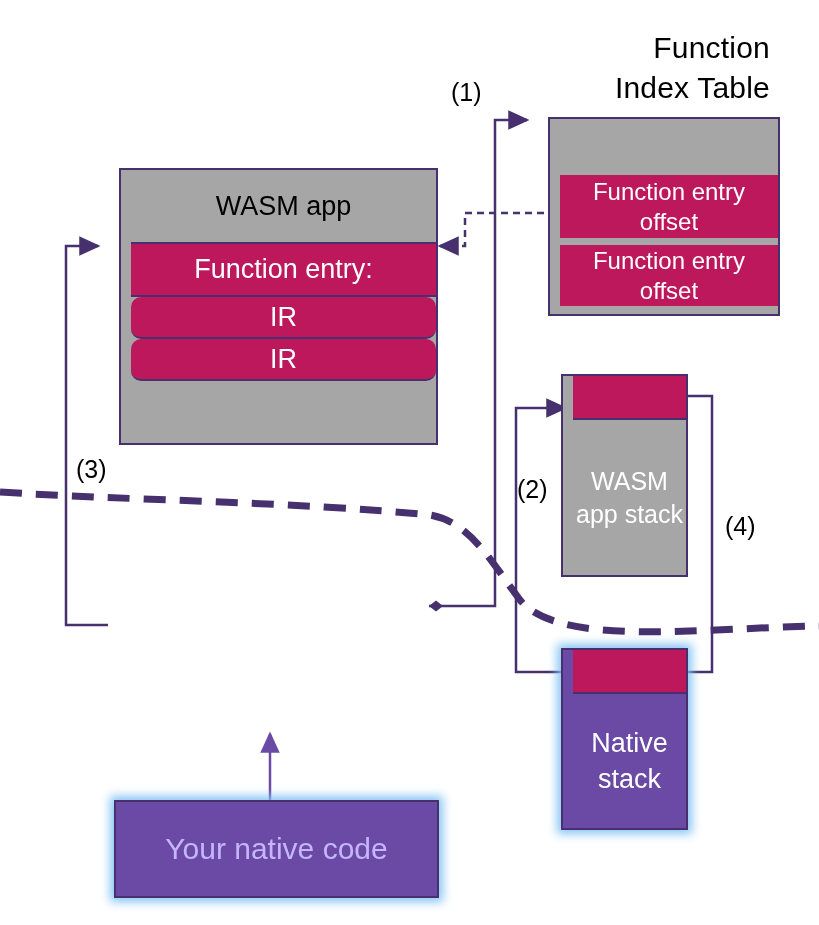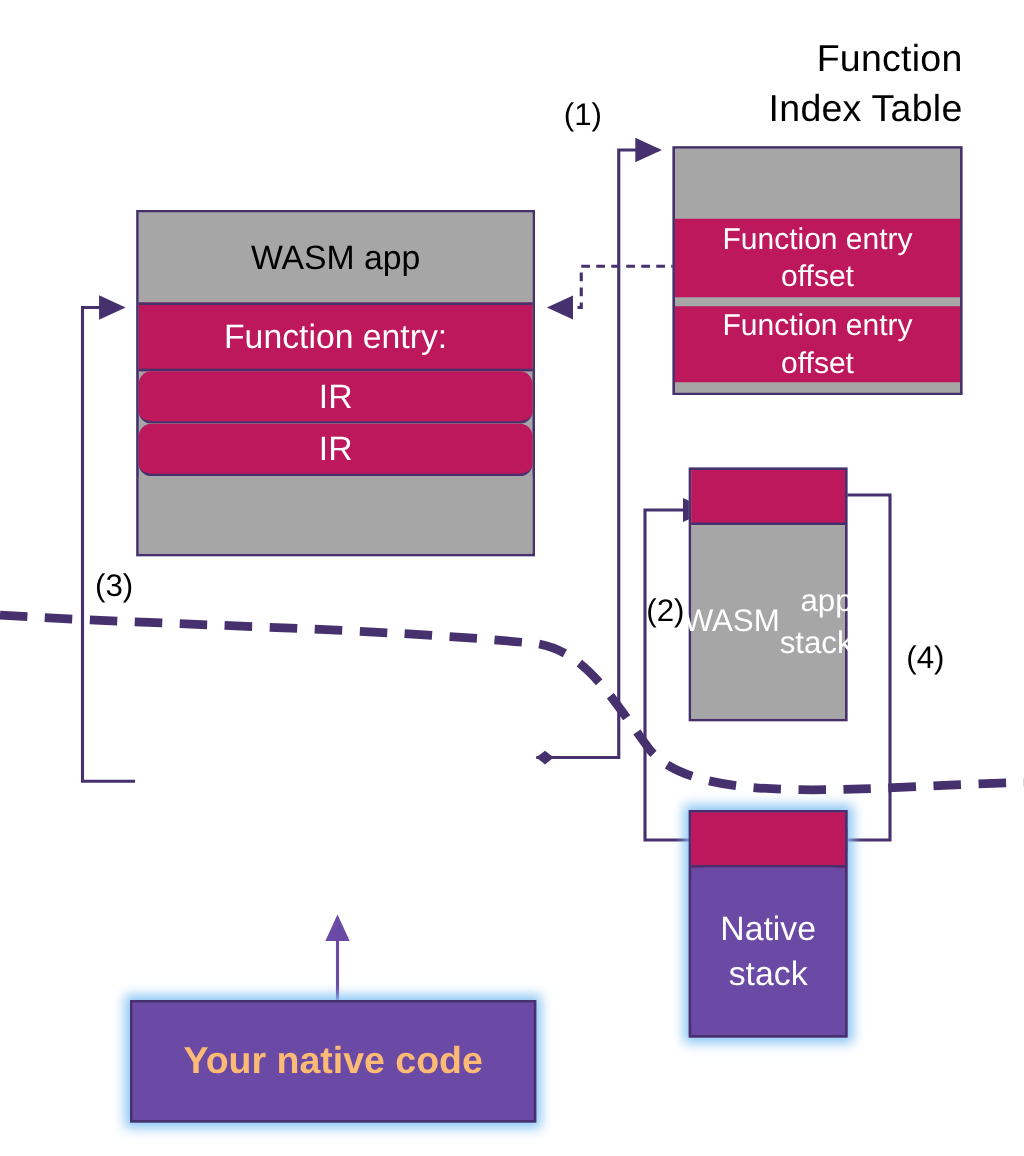--- a/index.html
+++ b/index.html
@@ -25,21 +25,22 @@
     pointer-events: none;
   }
 
   
   .box {
     position: absolute;
     box-sizing: border-box;
     display: flex;
     align-items: center;
     justify-content: center;
-    text-align: right;
+    text-align: center;
+    margin-left: 10px;
   }
   .bordered {
     border: 2.5px solid #46306E;
   }
   .gray   { background: #A6A6A6; color: #000000; }
   .cyan   { background: #be185d; color: #FFFFFF; }
   .purple { background: #6A4AA4; color: #FFFFFF; }
   .glow {
     box-shadow: 0 0 9px 4px rgba(132, 194, 243, 0.95);
   }
@@ -57,21 +58,21 @@
     position: absolute;
     color: #000000;
     font-size: 25px;
     line-height: 28px;
   }
   .lbl-wasm-app   { font-size: 27px; color: #000000; }
   .lbl-func-entry { font-size: 27px; color: #FFFFFF; }
   .lbl-ir         { font-size: 27px; color: #FFFFFF; border-radius: 10px; }
   .lbl-fit-row    { font-size: 24px; color: #FFFFFF; line-height: 30px; }
   .lbl-wamr       { font-size: 30px; color: #FFFFFF; }
-  .lbl-native-code{ font-size: 30px; color: #fdba74; font-weight: bold; }
+  .lbl-native-code{ font-size: 30px; color: #c4b5fd; }
   .lbl-appstack   { font-size: 25px; color: #FFFFFF; line-height: 33px; }
   .lbl-nativestack{ font-size: 27px; color: #FFFFFF; line-height: 36px; }
 </style>
 </head>
 <body>
 
 <div id="stage">
 
   <svg id="svg-layer" viewBox="0 0 819 925" xmlns="http://www.w3.org/2000/svg">
     <defs>
@@ -149,21 +150,21 @@
       <span>IR</span>
     </div>
     <div class="box cyan lbl-ir" style="left:0; top:169px; right:0; height:42px; border-bottom:2.5px solid #46306E;">
       <span>IR</span>
     </div>
     <div class="box gray" style="left:0; top:211px; right:0; bottom:0;"></div>
   </div>
 
   <div class="box bordered" style="left:551px; top:374px; width:127px; height:203px; display:block; padding:0; background:#A6A6A6;">
     <div class="box cyan" style="left:0; top:0; right:0; height:44px; border-bottom:2.5px solid #46306E;"></div>
-    <div class="box gray lbl-appstack" style="left:0; top:44px; right:0; bottom:0; flex-direction:row;">
+    <div class="box gray lbl-appstack" style="left:0; top:44px; right:0; bottom:0; flex-direction:column;">
       <span>WASM</span>
       <span>app stack</span>
     </div>
   </div>
 
   <div class="box bordered glow" style="left:551px; top:648px; width:127px; height:182px; display:block; padding:0; background:#6A4AA4;">
     <div class="box cyan" style="left:0; top:0; right:0; height:44px; border-bottom:2.5px solid #46306E;"></div>
     <div class="box purple lbl-nativestack" style="left:0; top:44px; right:0; bottom:0; flex-direction:column;border-radius:11px;">
       <span>Native</span>
       <span>stack</span>

